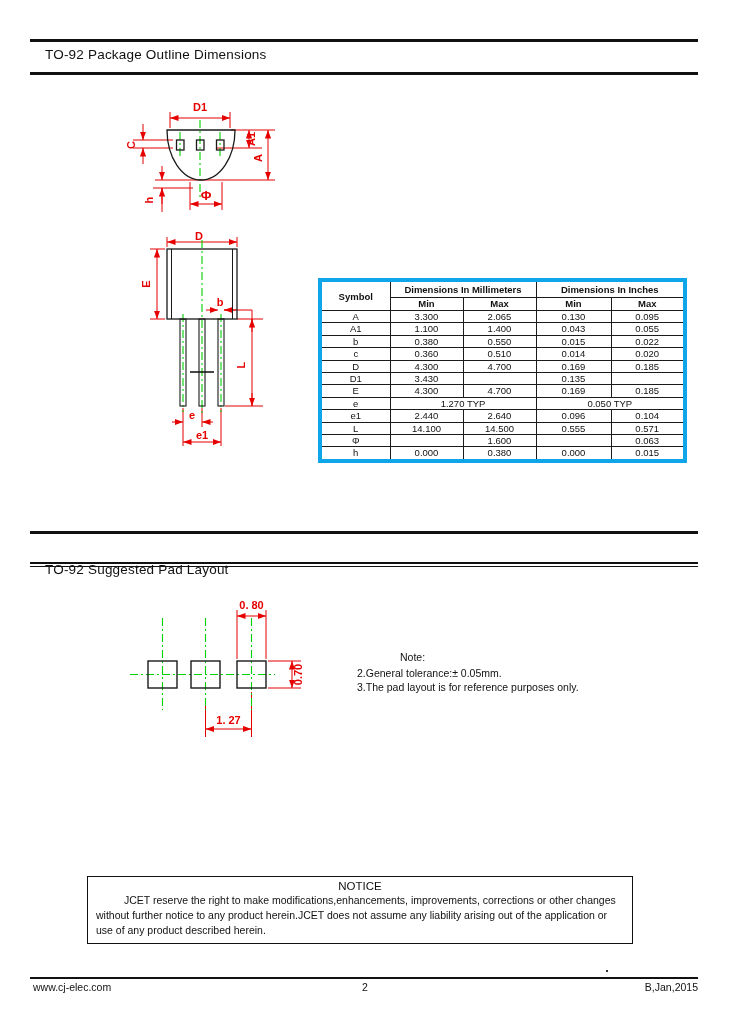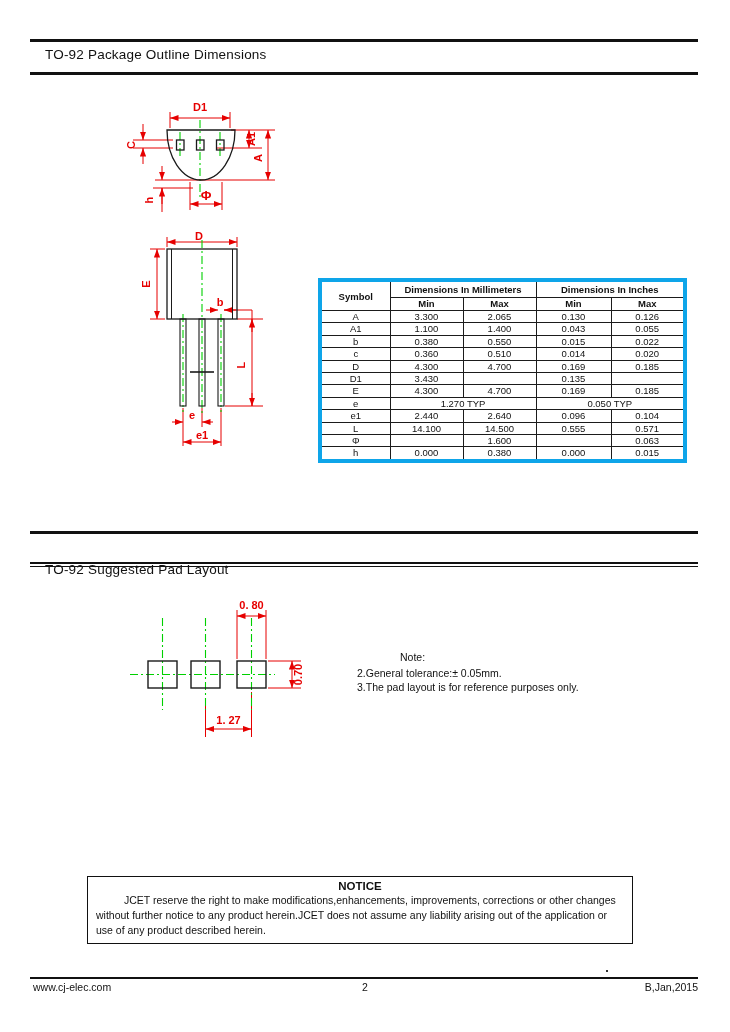--- a/index.html
+++ b/index.html
@@ -17,21 +17,21 @@
     padding:0;height:11.4px;line-height:11.4px;overflow:hidden;white-space:nowrap;}
   table.dims th{font-weight:bold;}
   tr.hdr1 th{height:15px;line-height:15px;}
   tr.hdr2 th{height:12px;line-height:12px;}
   
   .note{position:absolute;left:357px;top:650px;font-size:10.5px;line-height:14.5px;}
   .note .nt{margin-bottom:1px;margin-left:43px;}
   
   .notice{position:absolute;left:87px;top:876px;width:544px;height:66px;
     border:1.6px solid #111;background:#fff;}
-  .notice .ntitle{text-align:center;font-weight:bold;font-size:11.5px;margin-top:3px;}
+  .notice .ntitle{text-align:center;font-weight:normal;font-size:11.5px;margin-top:3px;}
   .notice .nbody{font-size:10.5px;line-height:15px;margin:1px 8px 0 8px;text-indent:28px;}
   
   .f-left{position:absolute;left:33px;top:981px;font-size:10.5px;}
   .f-center{position:absolute;left:0;top:981px;width:730px;text-align:center;font-size:10.5px;}
   .f-right{position:absolute;right:32px;top:981px;font-size:10.5px;}
   .dot{position:absolute;left:606px;top:970px;width:2px;height:2px;background:#333;}
   svg text{font-family:"Liberation Sans",sans-serif;}
   .redlbl{font-size:11px;font-weight:bold;}
 </style>
 </head>
@@ -167,21 +167,21 @@
     <th>Min</th>
     <th>Max</th>
     <th>Min</th>
     <th>Max</th>
   </tr>
   <tr>
         <td>A</td>
         <td>3.300</td>
         <td>2.065</td>
         <td>0.130</td>
-        <td>0.126</td>
+        <td>0.095</td>
       </tr>
   <tr>
         <td>A1</td>
         <td>1.100</td>
         <td>1.400</td>
         <td>0.043</td>
         <td>0.055</td>
       </tr>
   <tr>
         <td>b</td>

